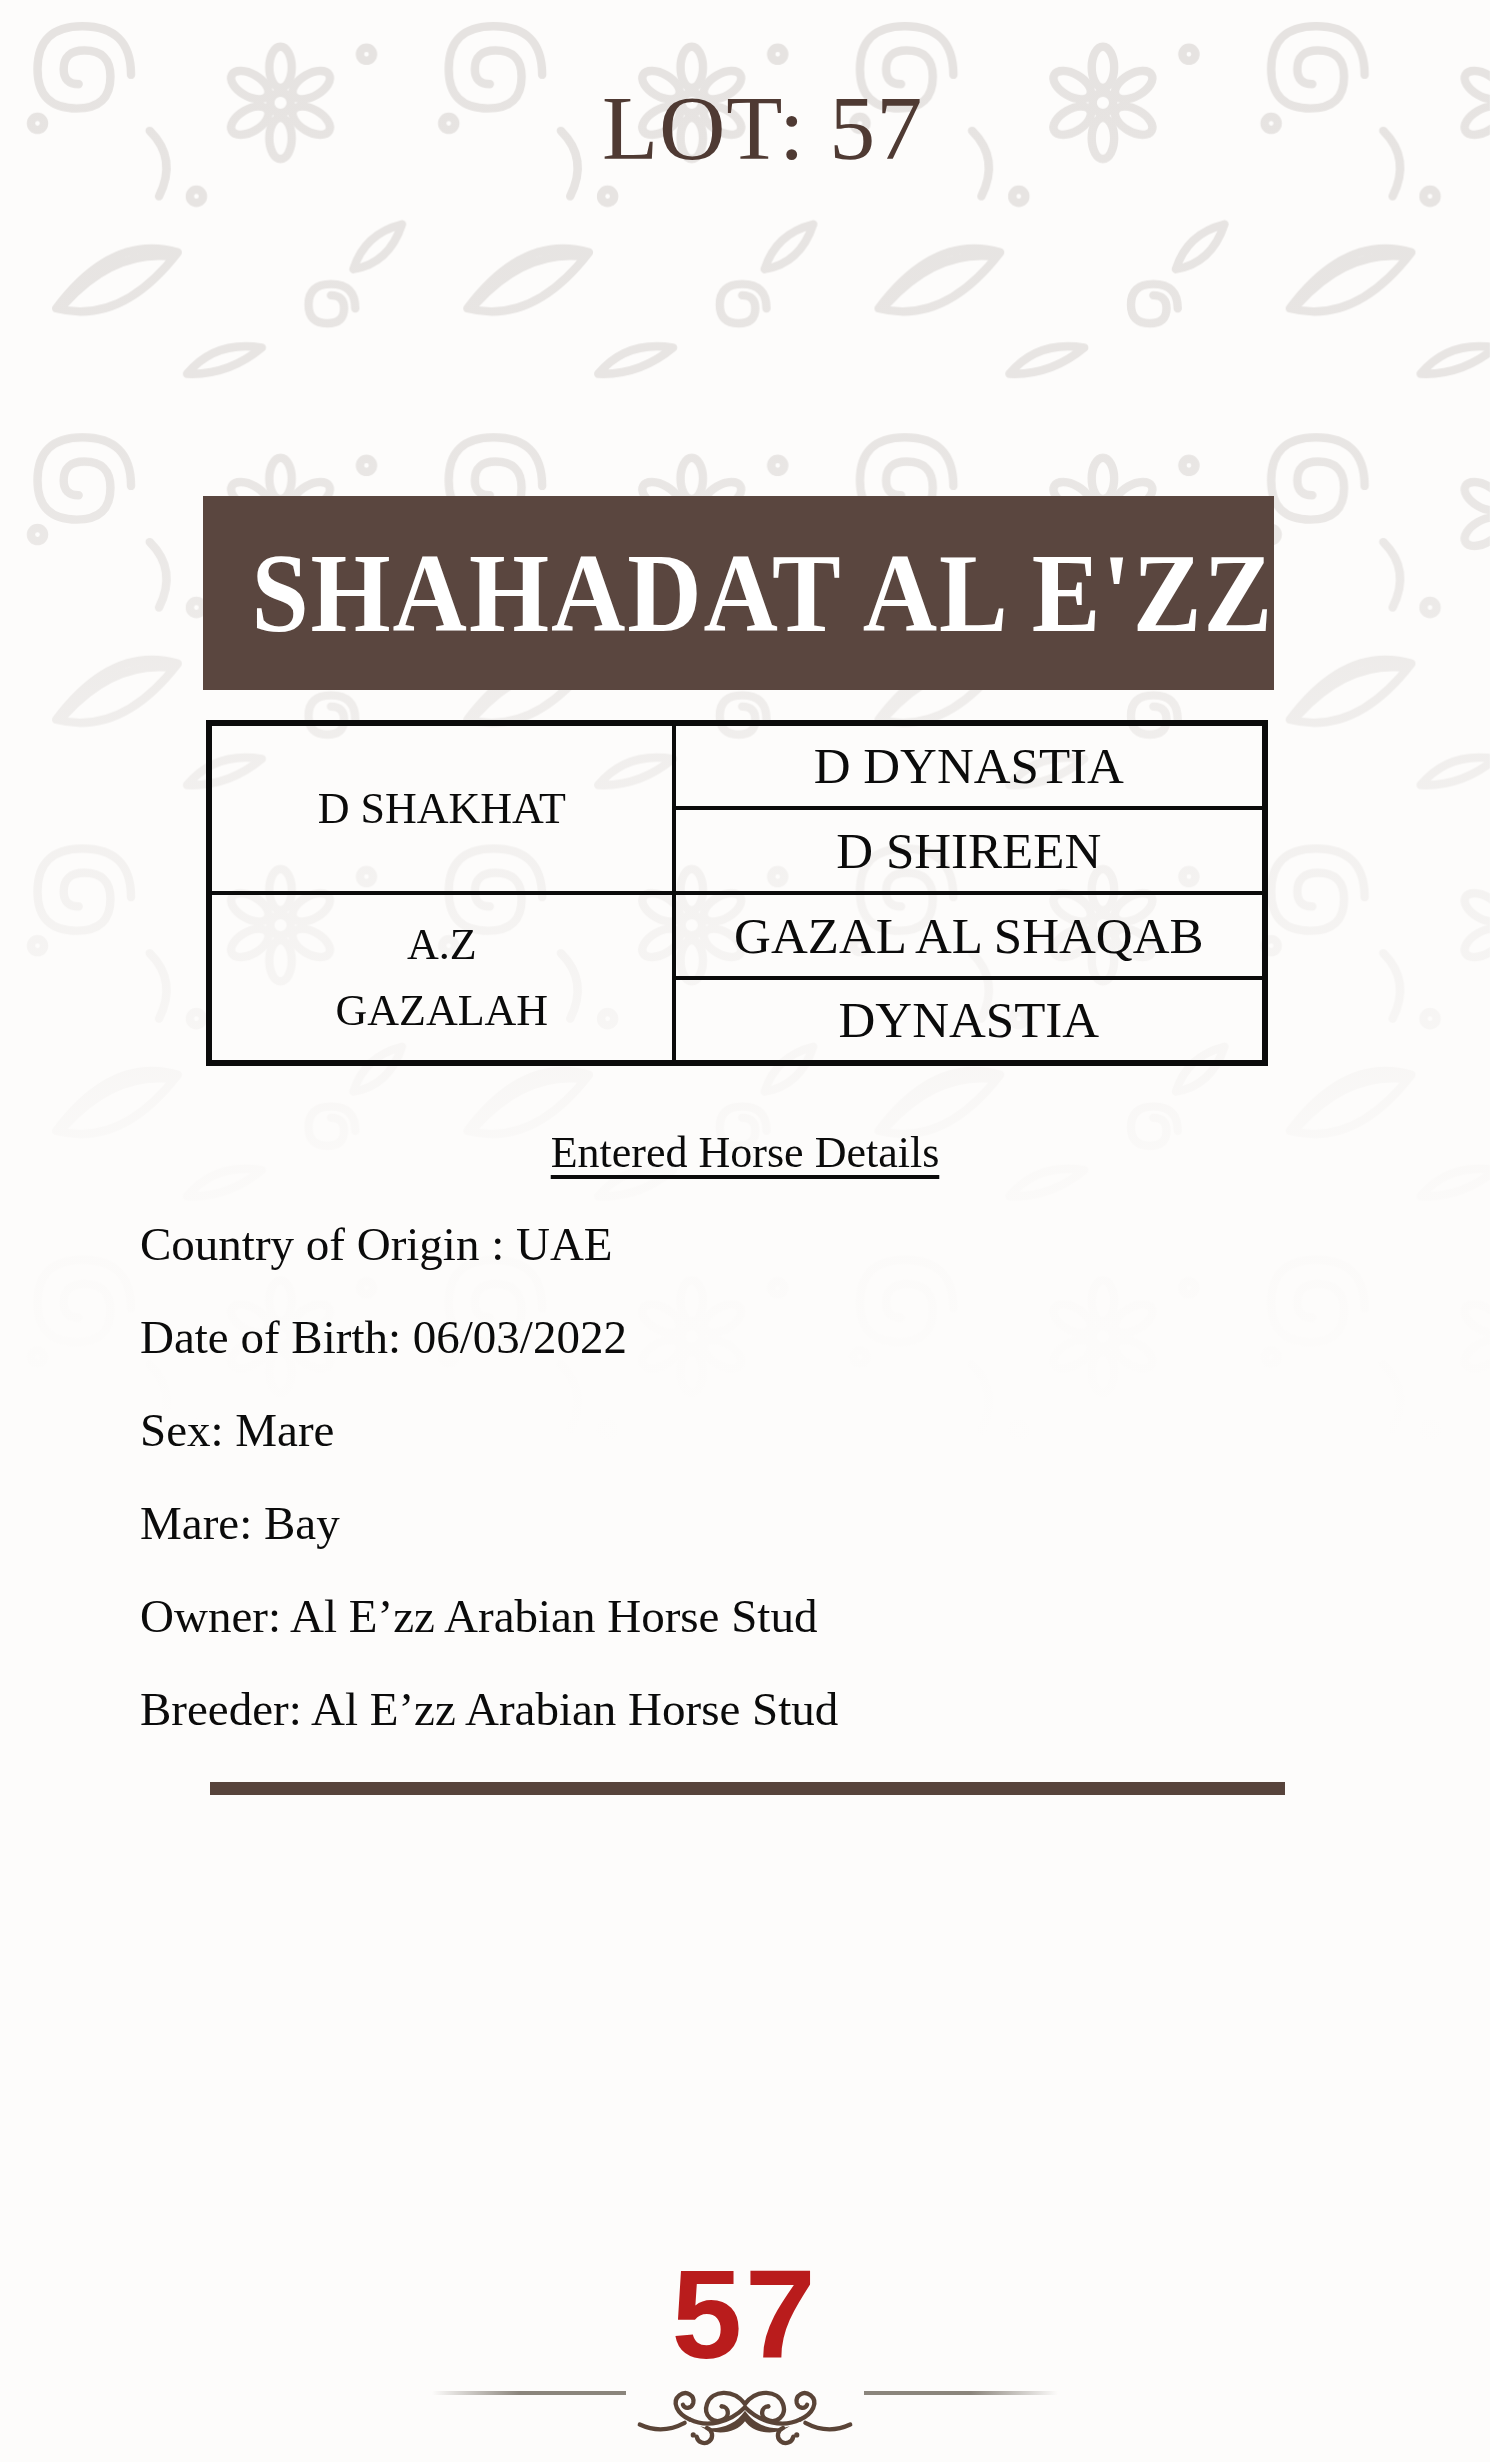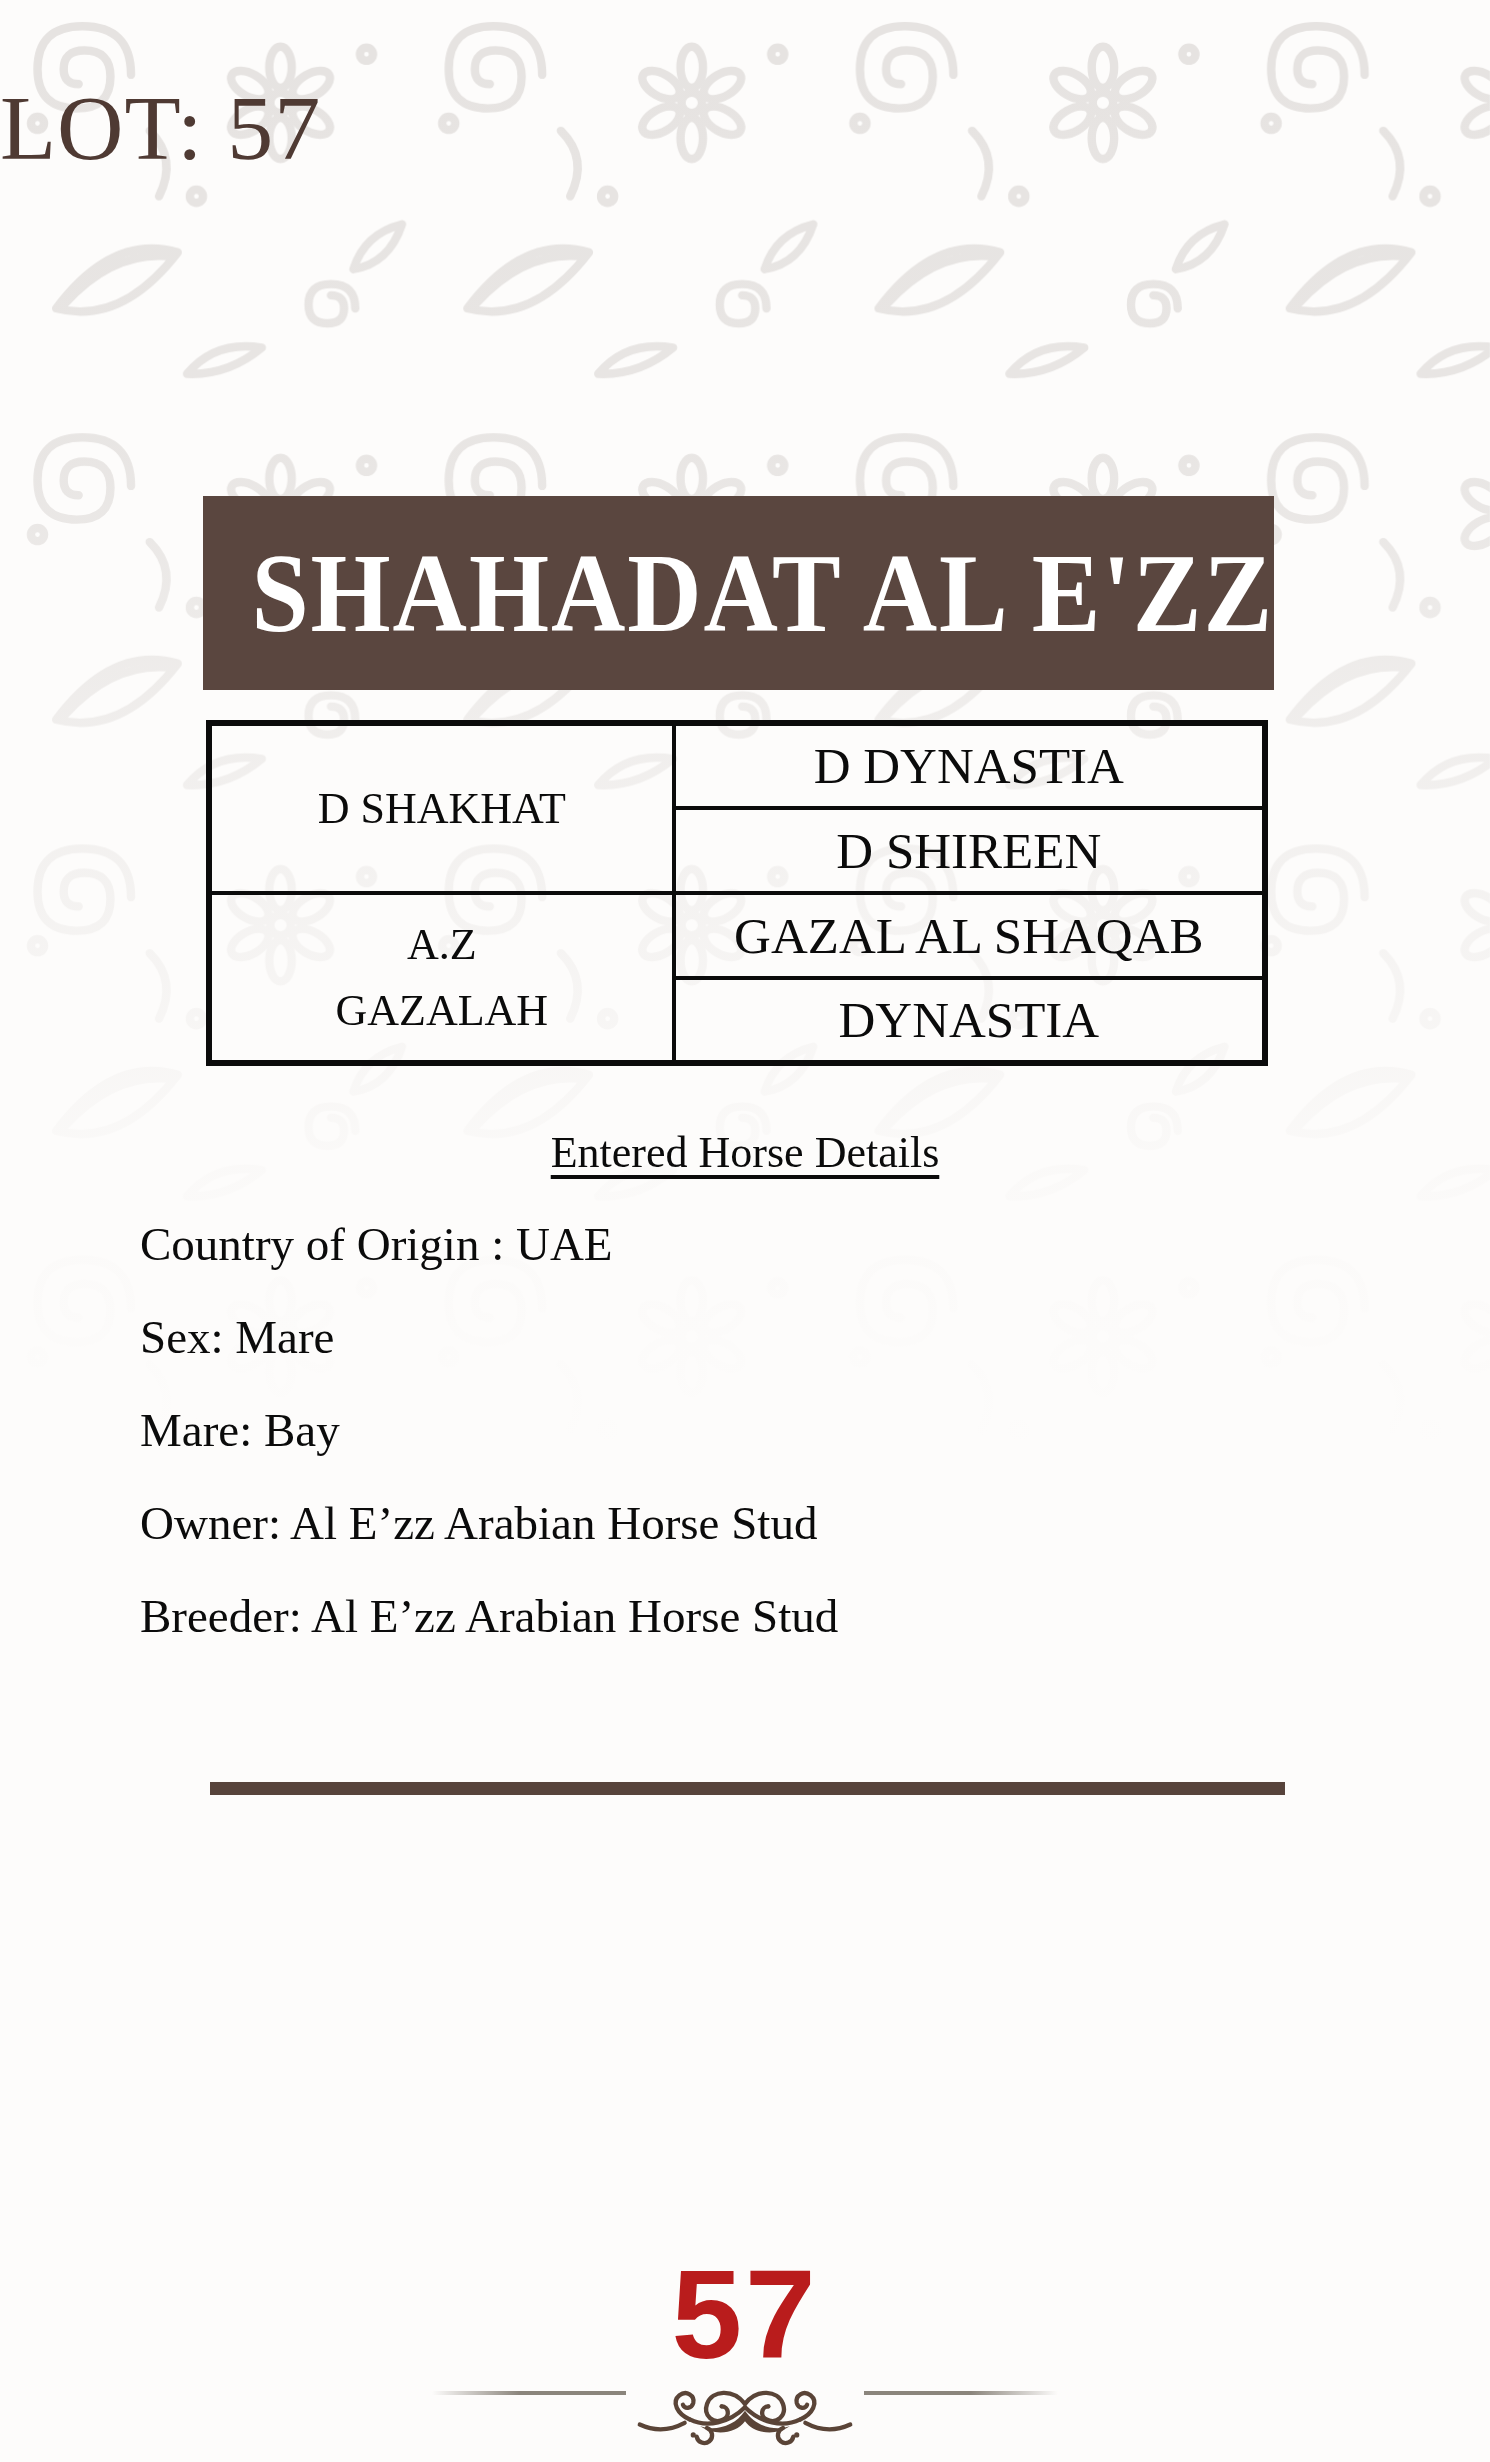--- a/index.html
+++ b/index.html
@@ -28,22 +28,23 @@
       rgba(253,252,251,0.10) 30%,
       rgba(253,252,251,0.55) 55%,
       rgba(253,252,251,0.90) 78%,
       #FDFCFB 96%);
   }
   .content{position:absolute;top:0;left:0;width:1490px;height:2462px;z-index:2;}
 
   
   .lot-title{
     position:absolute;top:75px;left:0;width:100%;
-    font-size:92px;letter-spacing:0.9px;
+    text-align:center;font-size:92px;letter-spacing:0.9px;
     color:var(--title-brown);
+    padding-left:35px;
   }
   .banner{
     position:absolute;left:203px;top:496px;width:1071px;height:194px;
     background:var(--banner-brown);
     display:flex;align-items:center;justify-content:flex-end;
   }
   .banner-text{
     color:#FFFFFF;font-weight:bold;font-size:103px;letter-spacing:1.9px;
     transform:scaleY(1.08);white-space:nowrap;
   }
@@ -155,20 +156,21 @@
       <tr>
         <td class="gp">DYNASTIA</td>
       </tr>
     </tbody>
   </table>
 
   <div class="details-heading">Entered Horse Details</div>
 
   <div class="details-list">
     <div class="detail-row">Country of Origin : UAE</div>
+    <div class="detail-row">Date of Birth: 06/03/2022</div>
     <div class="detail-row">Sex: Mare</div>
     <div class="detail-row">Mare: Bay</div>
     <div class="detail-row">Owner: Al E’zz Arabian Horse Stud</div>
     <div class="detail-row">Breeder: Al E’zz Arabian Horse Stud</div>
   </div>
 
   <div class="rule"></div>
 
   <div class="footer-number">57</div>
 

